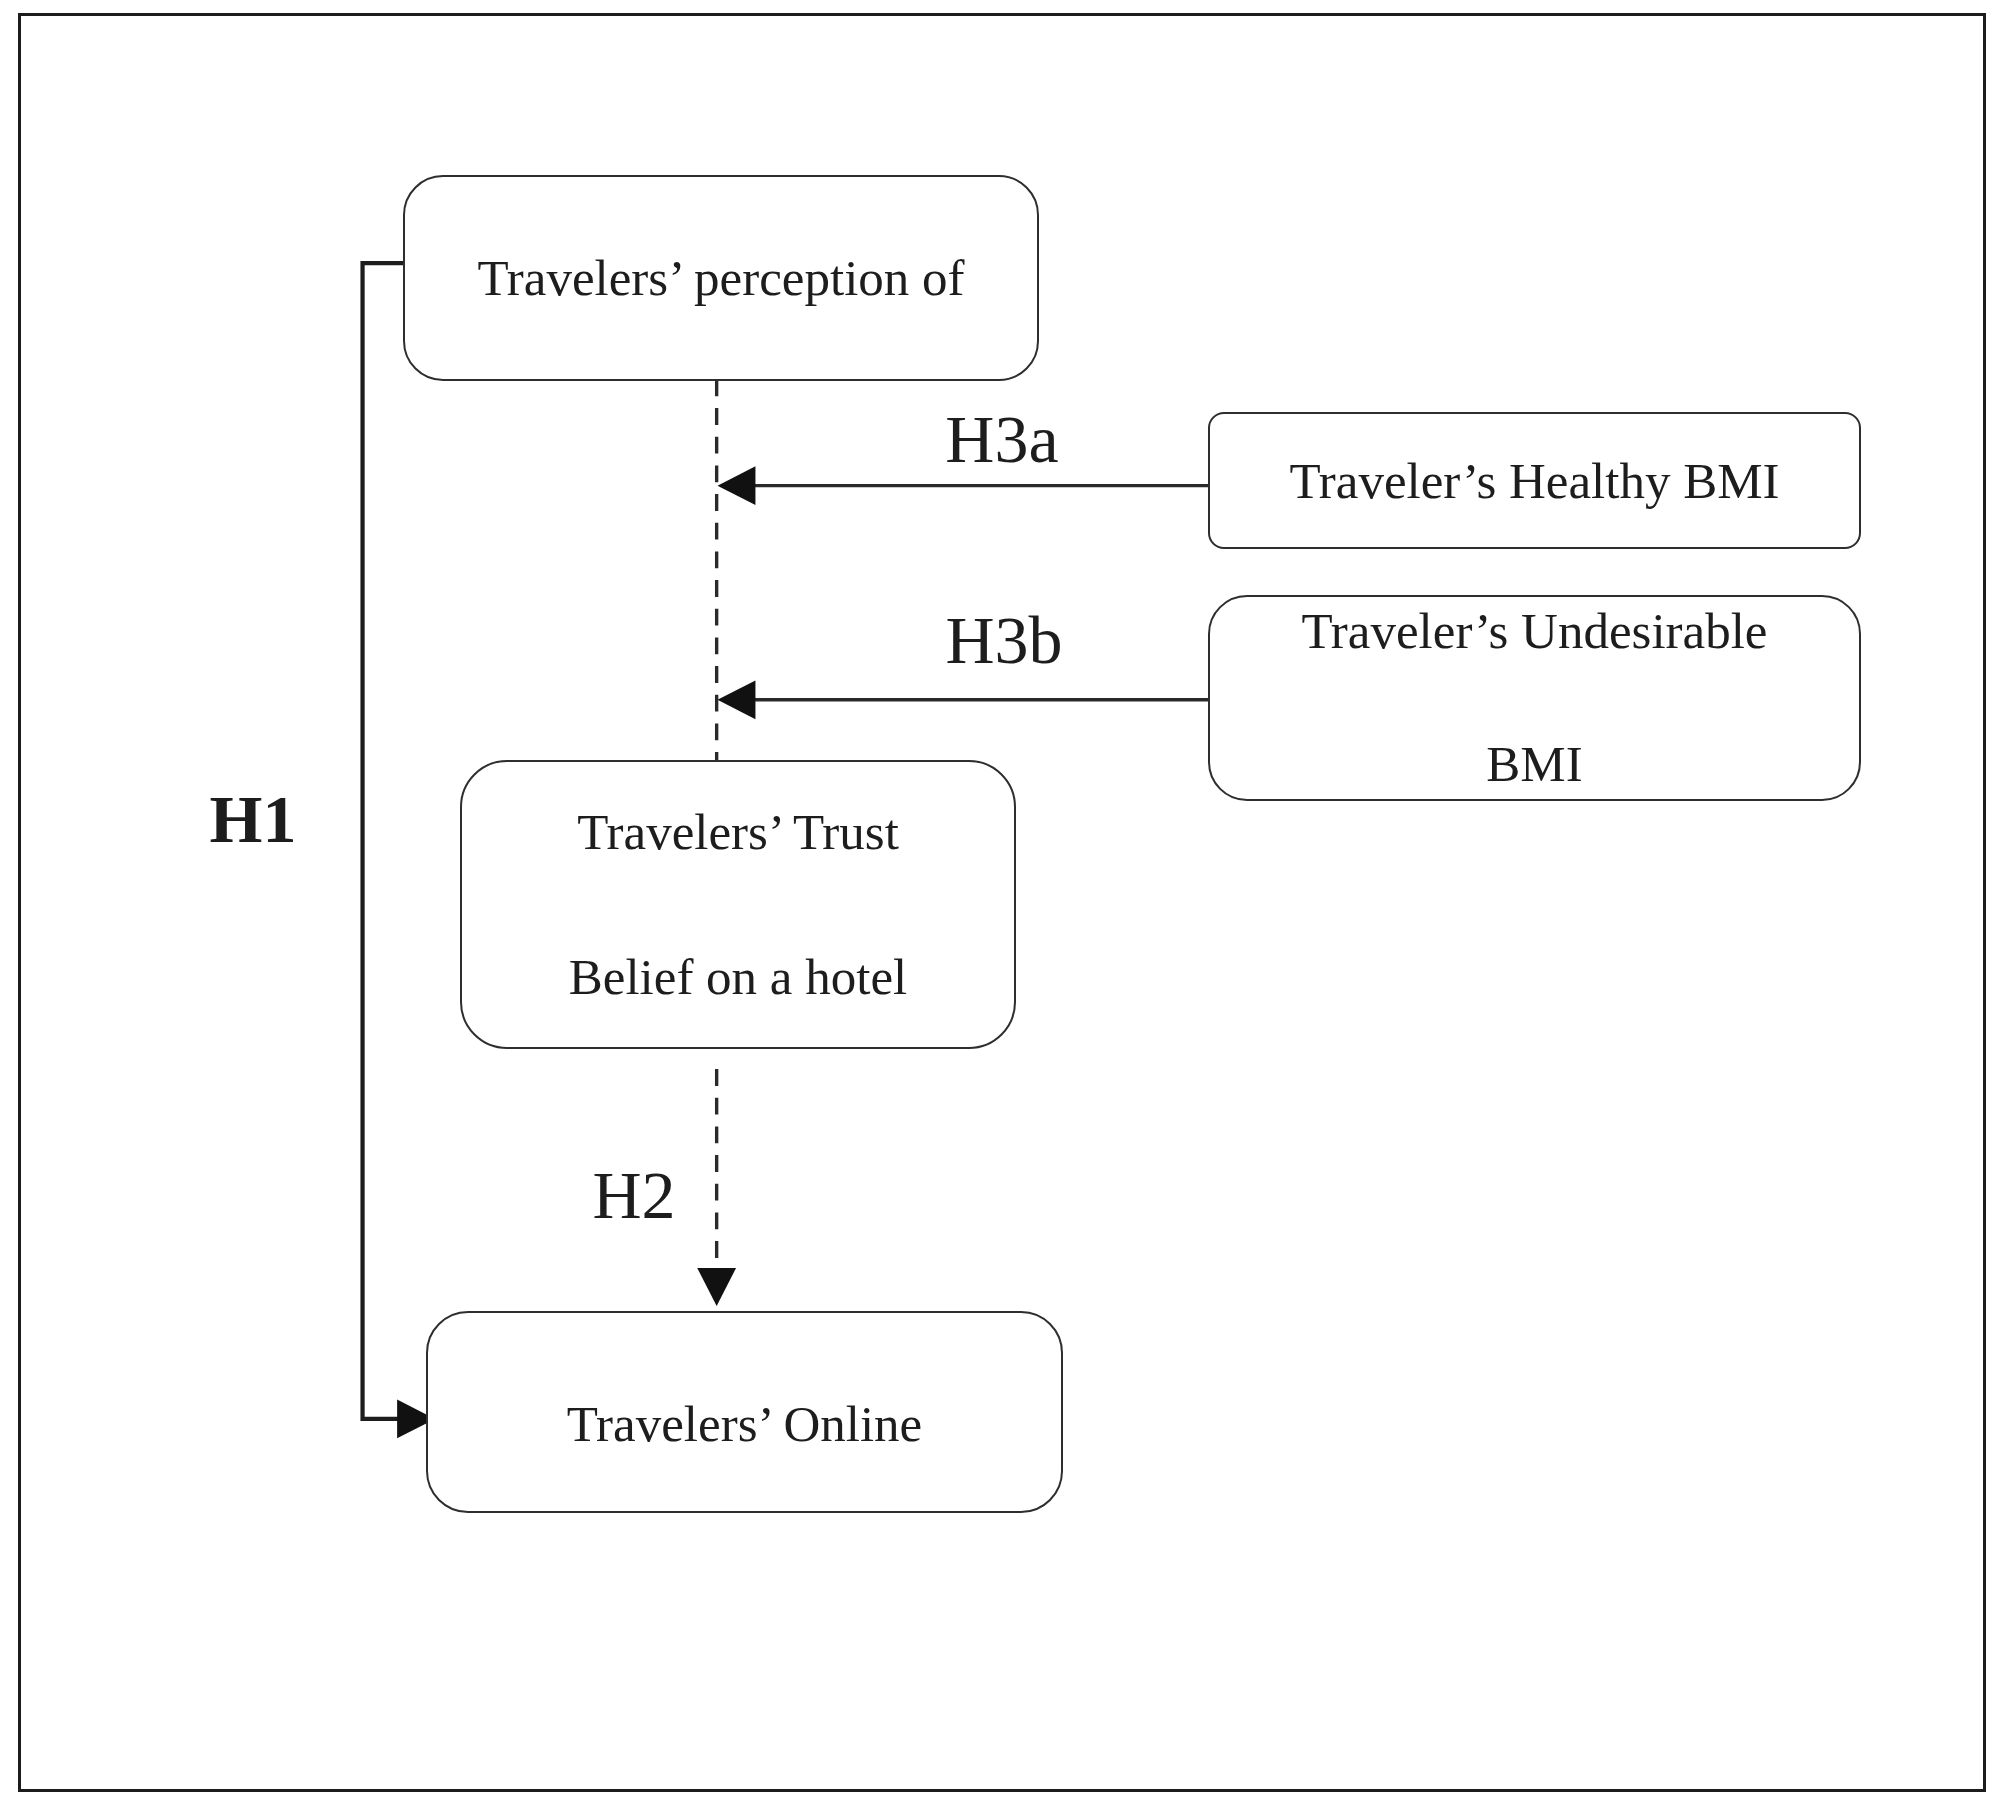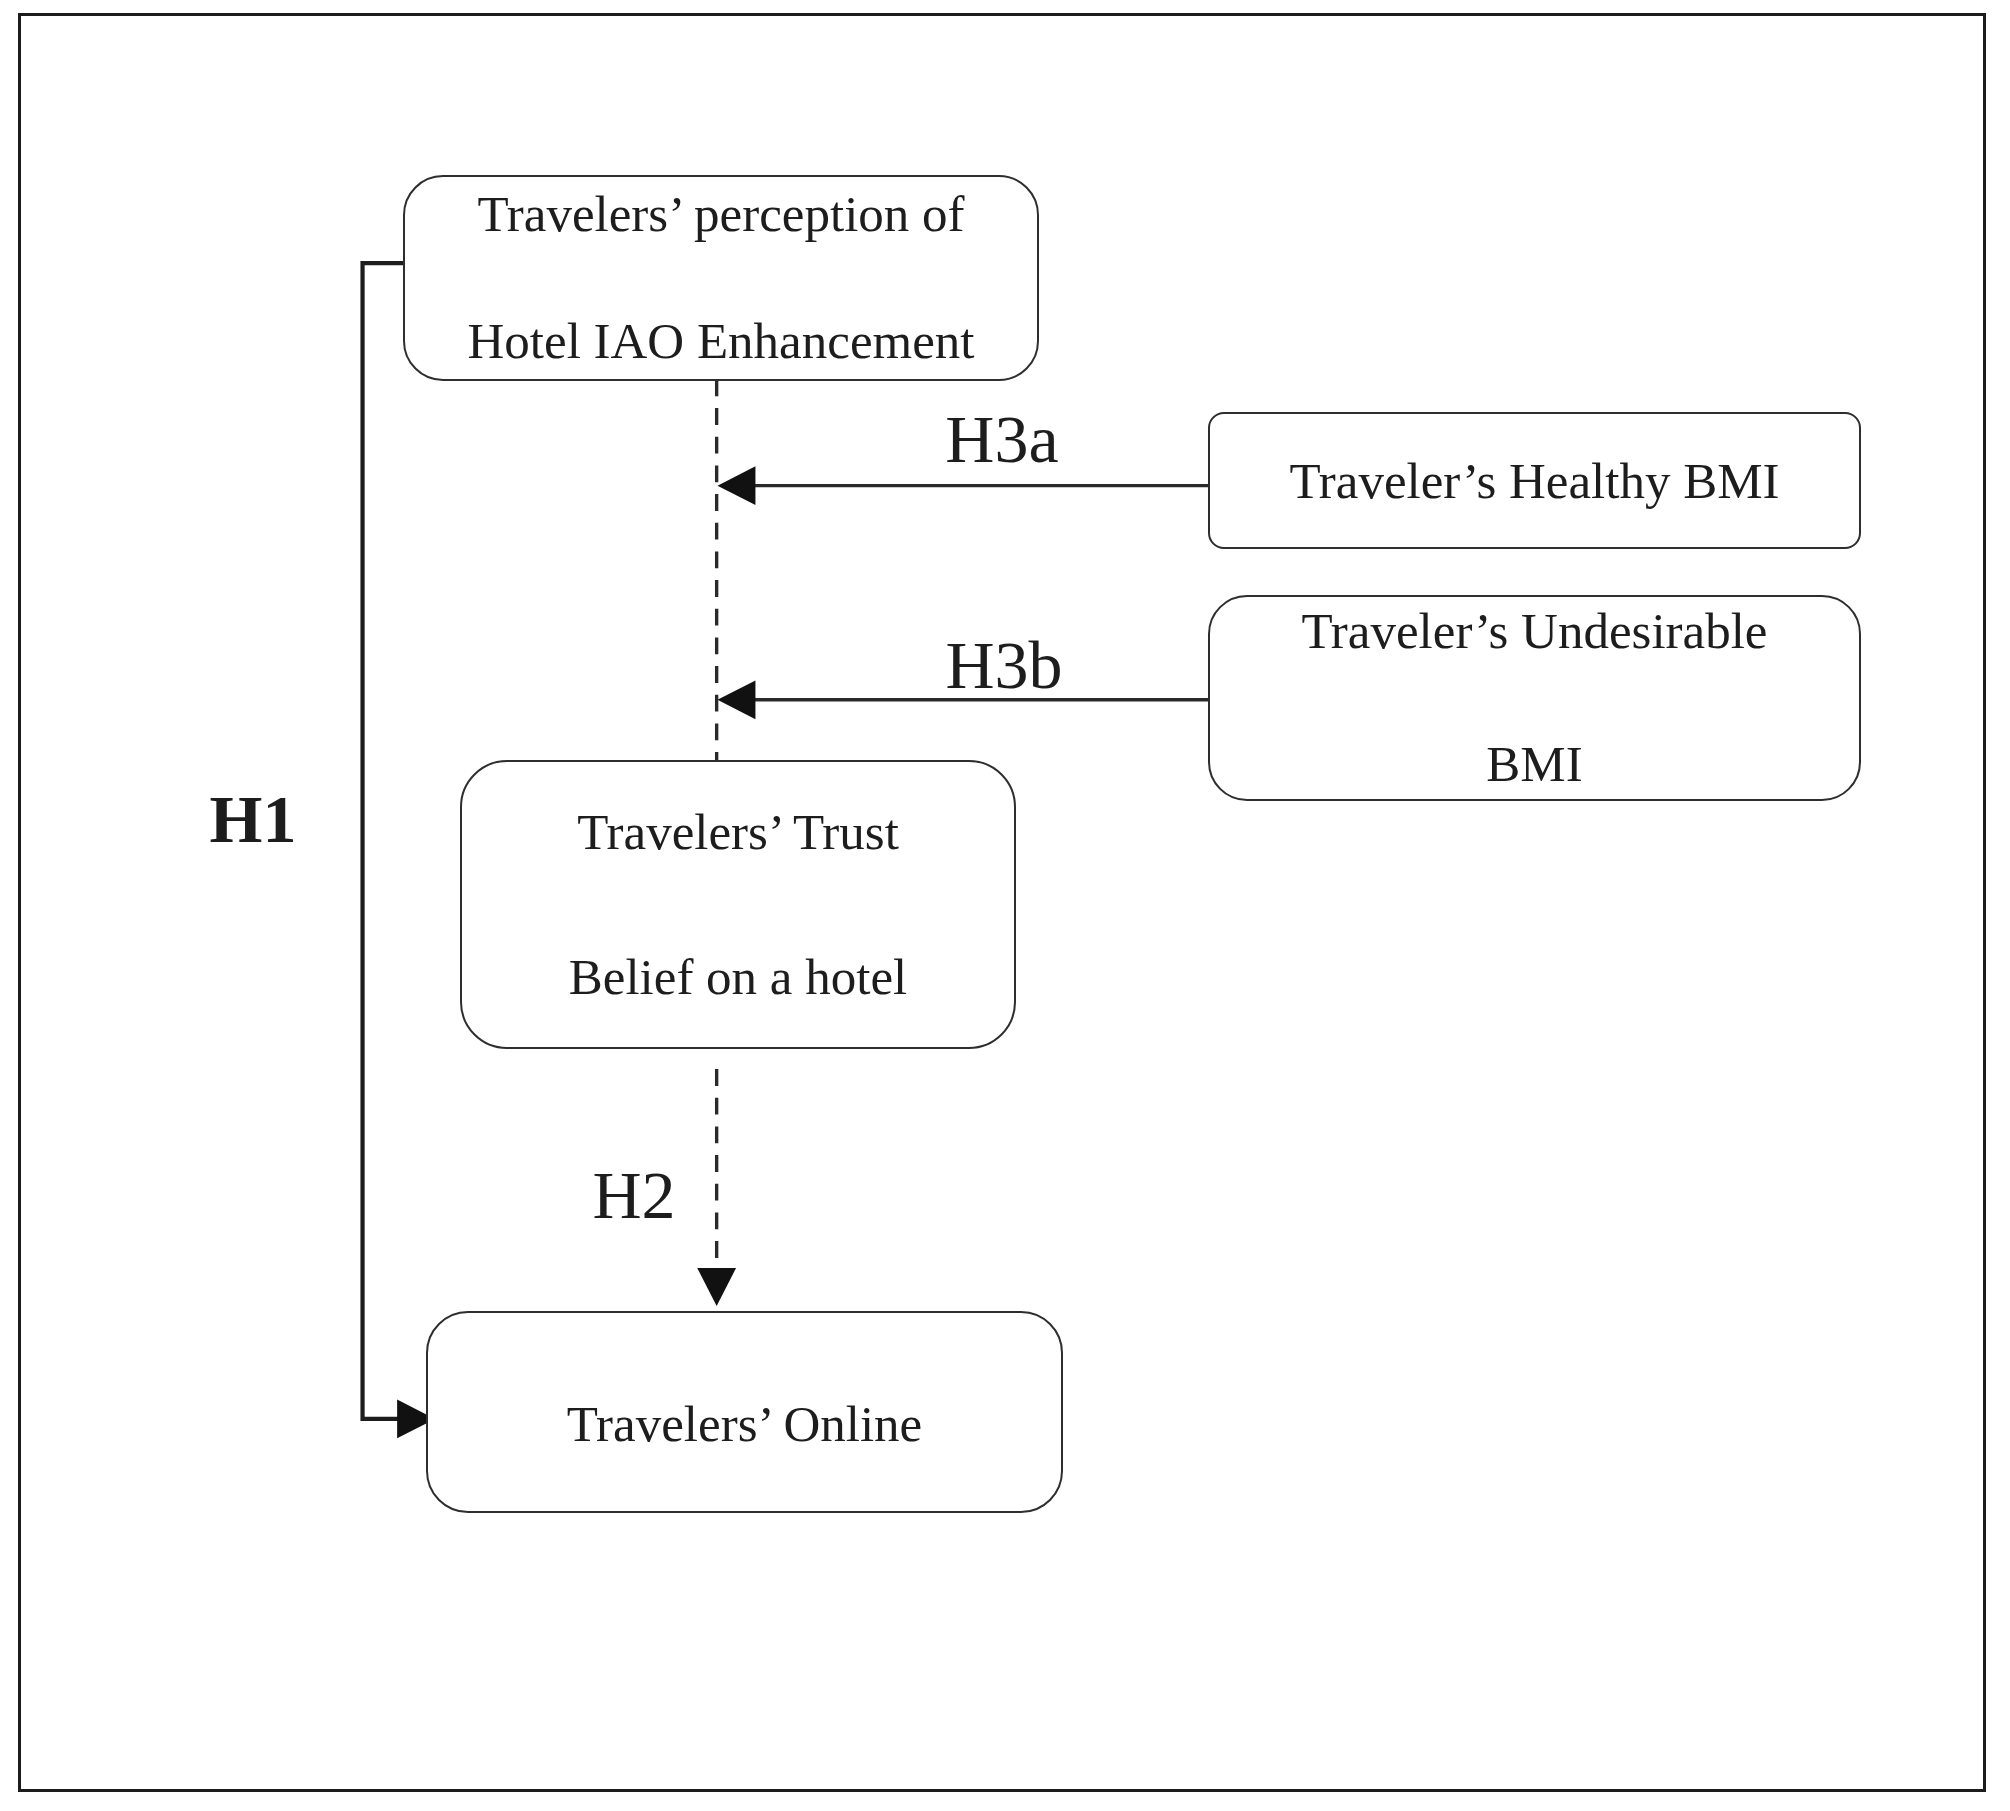--- a/index.html
+++ b/index.html
@@ -77,21 +77,20 @@
 
     <line x1="1433" y1="830" x2="892" y2="830" stroke="#2a2a2a" stroke-width="4"></line>
     <polygon points="851,830 896,807 896,853" fill="#111111"></polygon>
 
     <polyline points="478,312 430,312 430,1683 473,1683" fill="none" stroke="#1d1d1d" stroke-width="5"></polyline>
     <polygon points="516,1683 471,1660 471,1706" fill="#111111"></polygon>
   </svg>
 
   <div class="node" style="left:403px; top:175px; width:632px; height:202px; --lh:83px; border-radius:40px;">
     <span class="tline">Travelers’ perception of</span>
-    <span class="tline">Hotel IAO Enhancement</span>
   </div>
 
   <div class="node" style="left:1208px; top:412px; width:649px; height:133px; --lh:76px; border-radius:16px;">
     <span class="tline">Traveler’s Healthy BMI</span>
   </div>
 
   <div class="node" style="left:1208px; top:595px; width:649px; height:202px; --lh:89px; border-radius:39px;">
     <span class="tline">Traveler’s Undesirable</span>
     <span class="tline">BMI</span>
   </div>
@@ -101,16 +100,16 @@
     <span class="tline">Belief on a hotel</span>
   </div>
 
   <div class="node" style="left:426px; top:1311px; width:637px; height:202px; --lh:84px; padding-top:24px; box-sizing:border-box; border-radius:42px;">
     <span class="tline">Travelers’ Online</span>
   </div>
 
   <div class="edge-label" style="left:253px; top:819px;font-weight:bold;">H1</div>
   <div class="edge-label" style="left:634px; top:1195px;">H2</div>
   <div class="edge-label" style="left:1002px; top:439px;">H3a</div>
-  <div class="edge-label" style="left:1004px; top:665px;">H3b</div>
+  <div class="edge-label" style="left:1004px; top:640px;">H3b</div>
 
 </div>
 
 
 </body></html>

